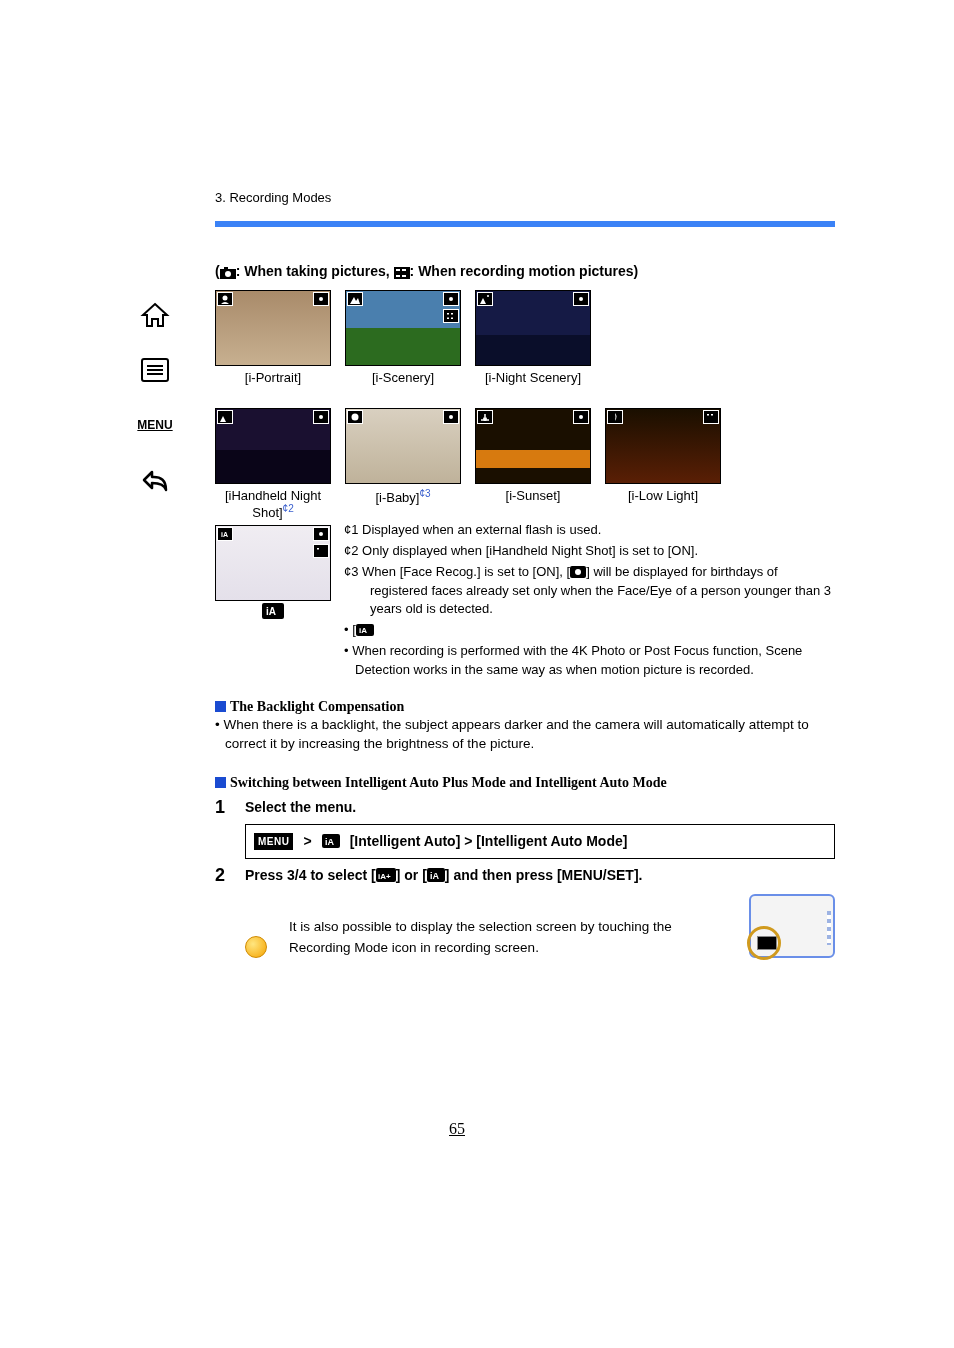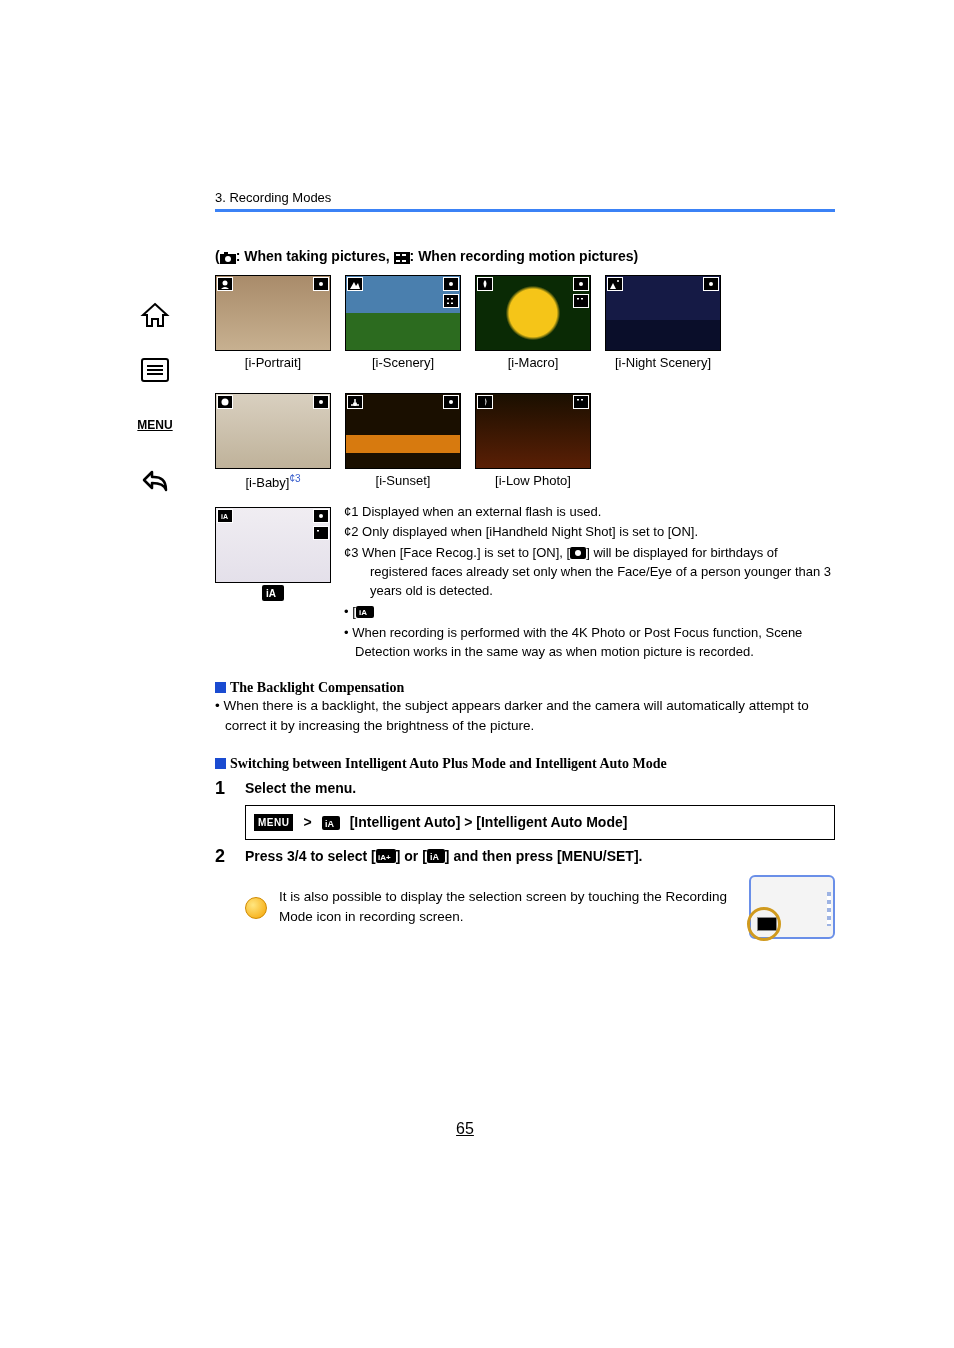--- a/index.html
+++ b/index.html
@@ -2,21 +2,21 @@
 <html><head>
 <meta charset="utf-8">
 <style>
   * { box-sizing: border-box; }
   body { margin: 0; background: #fff; font-family: Arial, Helvetica, sans-serif; font-size: 14px; color: #000; }
   .page { width: 954px; height: 1348px; position: relative; margin: 0 auto; }
   .sidebar { position: absolute; left: 0; top: 0; width: 180px; height: 100%; }
   .sidebar-icons { position: absolute; left: 138px; top: 300px; display: flex; flex-direction: column; gap: 25px; align-items: center; }
   .side-icon { width: 34px; height: 30px; display: flex; align-items: center; justify-content: center; }
   .content { position: absolute; left: 215px; top: 190px; width: 620px; }
-  .section-label { font-size: 13px; padding-bottom: 4px; border-bottom: 3px solid #3b82f6; margin-bottom: 14px; }
+  .section-label { font-size: 13px; padding-bottom: 16px; border-bottom: 6px solid #3b82f6; margin-bottom: 14px; }
   .heading { font-weight: bold; line-height: 1.45; margin-bottom: 6px; }
   .heading .inline-icon { display: inline-flex; vertical-align: -3px; }
   .scene-grid { display: grid; grid-template-columns: repeat(5, 116px); column-gap: 9px; row-gap: 2px; margin-top: 8px; gap: 14px; }
   .thumb { width: 116px; height: 76px; position: relative; background: #777; border: 1px solid #000; }
   .thumb .tl, .thumb .tr, .thumb .tr2 { position: absolute; }
   .thumb .tl { left: 1px; top: 1px; }
   .thumb .tr { right: 1px; top: 1px; }
   .thumb .tr2 { right: 1px; top: 18px; }
   .badge { width: 16px; height: 14px; background: #000; border: 1px solid #fff; display: flex; align-items: center; justify-content: center; }
   .badge svg { display: block; }
@@ -33,29 +33,29 @@
   .sub-head-row { margin-top: 18px; }
   .sub-head { font-weight: bold; font-family: Liberation Serif, serif; }
   .sub-head-row .sq { display: inline-block; width: 11px; height: 11px; background: #1a4bd1; margin-right: 4px; vertical-align: -1px; }
   .body-text { font-size: 13.5px; line-height: 1.45; padding-left: 0; }
   .body-text .bul { display: block; padding-left: 10px; text-indent: -10px; }
   .step-row { display: flex; gap: 14px; margin-top: 6px; }
   .step-num { font-weight: bold; font-size: 18px; min-width: 16px; }
   .step-body { flex: 1; font-size: 14px; line-height: 1.5; }
   .menu-box { border: 1px solid #000; padding: 6px 8px; margin-top: 6px; display: flex; align-items: center; gap: 10px; font-weight: bold; }
   .menu-chip { background:#000; color:#fff; font-size:10px; padding: 1px 4px; letter-spacing: 0.5px; }
-  .tip-row { display: flex; gap: 12px; margin-top: 8px; align-items: center; }
+  .tip-row { display: flex; gap: 22px; margin-top: 8px; align-items: flex-end; }
   .tip-icon { width: 22px; height: 22px; border-radius: 50%; background: radial-gradient(circle at 35% 35%, #ffe680, #f5a300); flex: none; margin-top: 2px; border:1px solid #d08a00;}
   .tip-text { flex: 1; font-size: 13.5px; line-height: 1.5; }
   .tip-screen { width: 86px; height: 64px; margin-left: 10px; position: relative; }
   .tip-screen .outer { width: 86px; height: 64px; border: 2px solid #6a8fe8; border-radius: 6px; background:#f4f4f4; position:relative;}
   .tip-screen .circle { position: absolute; width: 34px; height: 34px; border: 3px solid #d09a1e; border-radius: 50%; left: -2px; bottom: -2px; }
   .tip-screen .chip { position:absolute; left:6px; bottom:6px; width:20px; height:14px; background:#000; border:1px solid #888;}
   .tip-screen .stripe { position:absolute; right:2px; top:15px; width:4px; height:34px; background: repeating-linear-gradient(#9db3e3 0 4px, #fff 4px 8px);}
-  .page-num { position: absolute; bottom: 210px; left: 12px; width: 906px; text-align: center; font-size: 16px; text-decoration: underline; }
+  .page-num { position: absolute; bottom: 210px; left: 4px; width: 906px; text-align: center; font-size: 16px; text-decoration: underline; font-family: Liberation Serif, serif; }
   .inline-ico { display:inline-flex; vertical-align:-2px; }
 
   
   .bg-portrait { background: linear-gradient(#a98b6a, #c7b090); }
   .bg-scenery { background: linear-gradient(#4a7fae 0 50%, #2c6b1f 50% 100%); }
   .bg-macro { background: radial-gradient(circle at 50% 50%, #f5c518 0 35%, #0a2a05 40% 100%); }
   .bg-nightp { background: linear-gradient(#0a1a3a, #1e2d55); }
   .bg-nights { background: linear-gradient(#151a45 0 60%, #0a0e2a 60% 100%); }
   .bg-hhn { background: linear-gradient(#1a1030 0 55%, #0a0518 55% 100%); }
   .bg-food { background: linear-gradient(#efe6d4, #e0d2b3); }
@@ -152,111 +152,104 @@
                 <rect x="1" y="1" width="2" height="1.5" fill="#fff"></rect>
                 <rect x="5" y="1" width="2" height="1.5" fill="#fff"></rect>
                 <rect x="1" y="5.5" width="2" height="1.5" fill="#fff"></rect>
                 <rect x="5" y="5.5" width="2" height="1.5" fill="#fff"></rect>
               </svg>
             </div>
         </div>
         <div class="caption">[i-Scenery]</div>
       </div>
       <div>
-        <div class="thumb bg-macro">
-          <div class="tl badge">
-              <svg width="10" height="10">
-                <path d="M5 1 Q2 4 5 9 Q8 4 5 1" fill="#fff"></path>
-              </svg>
-            </div>
-          <div class="tr badge">
-              <svg width="10" height="8">
-                <rect width="10" height="8" fill="#000"></rect>
-                <circle cx="5" cy="4" r="2" fill="#fff"></circle>
-              </svg>
-            </div>
-          <div class="tr2 badge">
+        <div class="thumb bg-nights">
+          <div class="tl badge">
+              <svg width="10" height="10">
+                <path d="M0 10 L3 4 L6 10 Z" fill="#fff"></path>
+                <circle cx="8" cy="2" r="1" fill="#fff"></circle>
+              </svg>
+            </div>
+          <div class="tr badge">
+              <svg width="10" height="8">
+                <rect width="10" height="8" fill="#000"></rect>
+                <circle cx="5" cy="4" r="2" fill="#fff"></circle>
+              </svg>
+            </div>
+        </div>
+        <div class="caption">[i-Night Scenery]</div>
+      </div>
+    </div>
+
+    <div class="scene-grid">
+      <div>
+        <div class="thumb bg-hhn">
+          <div class="tl badge">
+              <svg width="10" height="10">
+                <path d="M0 10 L3 4 L6 10 Z" fill="#fff"></path>
+              </svg>
+            </div>
+          <div class="tr badge">
+              <svg width="10" height="8">
+                <rect width="10" height="8" fill="#000"></rect>
+                <circle cx="5" cy="4" r="2" fill="#fff"></circle>
+              </svg>
+            </div>
+        </div>
+        <div class="caption"><span>[iHandheld Night</span><br><span>Shot]</span><sup>¢2</sup></div>
+      </div>
+      <div>
+        <div class="thumb bg-baby">
+          <div class="tl badge">
+              <svg width="10" height="10">
+                <circle cx="5" cy="5" r="3.5" fill="#fff"></circle>
+              </svg>
+            </div>
+          <div class="tr badge">
+              <svg width="10" height="8">
+                <rect width="10" height="8" fill="#000"></rect>
+                <circle cx="5" cy="4" r="2" fill="#fff"></circle>
+              </svg>
+            </div>
+        </div>
+        <div class="caption"><span>[i-Baby]</span><sup>¢3</sup></div>
+      </div>
+      <div>
+        <div class="thumb bg-sunset">
+          <div class="tl badge">
+              <svg width="10" height="10">
+                <path d="M1 8 L9 8 M5 2 L5 5" stroke="#fff" stroke-width="1.5"></path>
+                <circle cx="5" cy="7" r="2" fill="#fff"></circle>
+              </svg>
+            </div>
+          <div class="tr badge">
+              <svg width="10" height="8">
+                <rect width="10" height="8" fill="#000"></rect>
+                <circle cx="5" cy="4" r="2" fill="#fff"></circle>
+              </svg>
+            </div>
+        </div>
+        <div class="caption">[i-Sunset]</div>
+      </div>
+      <div>
+        <div class="thumb bg-lowlight">
+          <div class="tl badge">
+              <svg width="10" height="10">
+                <path d="M5 1 Q8 4 5 9 Q6 5 5 1" fill="#fff"></path>
+              </svg>
+            </div>
+          <div class="tr badge">
               <svg width="10" height="8">
                 <rect width="10" height="8" fill="#000"></rect>
                 <rect x="1" y="1" width="2" height="1.5" fill="#fff"></rect>
                 <rect x="5" y="1" width="2" height="1.5" fill="#fff"></rect>
               </svg>
             </div>
         </div>
-        <div class="caption">[i-Macro]</div>
-      </div>
-      <div>
-        <div class="thumb bg-nights">
-          <div class="tl badge">
-              <svg width="10" height="10">
-                <path d="M0 10 L3 4 L6 10 Z" fill="#fff"></path>
-                <circle cx="8" cy="2" r="1" fill="#fff"></circle>
-              </svg>
-            </div>
-          <div class="tr badge">
-              <svg width="10" height="8">
-                <rect width="10" height="8" fill="#000"></rect>
-                <circle cx="5" cy="4" r="2" fill="#fff"></circle>
-              </svg>
-            </div>
-        </div>
-        <div class="caption">[i-Night Scenery]</div>
-      </div>
-    </div>
-
-    <div class="scene-grid">
-      <div>
-        <div class="thumb bg-baby">
-          <div class="tl badge">
-              <svg width="10" height="10">
-                <circle cx="5" cy="5" r="3.5" fill="#fff"></circle>
-              </svg>
-            </div>
-          <div class="tr badge">
-              <svg width="10" height="8">
-                <rect width="10" height="8" fill="#000"></rect>
-                <circle cx="5" cy="4" r="2" fill="#fff"></circle>
-              </svg>
-            </div>
-        </div>
-        <div class="caption"><span>[i-Baby]</span><sup>¢3</sup></div>
-      </div>
-      <div>
-        <div class="thumb bg-sunset">
-          <div class="tl badge">
-              <svg width="10" height="10">
-                <path d="M1 8 L9 8 M5 2 L5 5" stroke="#fff" stroke-width="1.5"></path>
-                <circle cx="5" cy="7" r="2" fill="#fff"></circle>
-              </svg>
-            </div>
-          <div class="tr badge">
-              <svg width="10" height="8">
-                <rect width="10" height="8" fill="#000"></rect>
-                <circle cx="5" cy="4" r="2" fill="#fff"></circle>
-              </svg>
-            </div>
-        </div>
-        <div class="caption">[i-Sunset]</div>
-      </div>
-      <div>
-        <div class="thumb bg-lowlight">
-          <div class="tl badge">
-              <svg width="10" height="10">
-                <path d="M5 1 Q8 4 5 9 Q6 5 5 1" fill="#fff"></path>
-              </svg>
-            </div>
-          <div class="tr badge">
-              <svg width="10" height="8">
-                <rect width="10" height="8" fill="#000"></rect>
-                <rect x="1" y="1" width="2" height="1.5" fill="#fff"></rect>
-                <rect x="5" y="1" width="2" height="1.5" fill="#fff"></rect>
-              </svg>
-            </div>
-        </div>
-        <div class="caption">[i-Low Photo]</div>
+        <div class="caption">[i-Low Light]</div>
       </div>
     </div>
 
     <div class="row2-wrap">
       <div class="row2-left">
         <div class="solo-thumb-wrap">
           <div class="thumb bg-ia">
             <div class="tl badge">
                 <svg width="10" height="10">
                   <text x="1" y="8" font-size="7" fill="#fff" font-weight="bold">iA</text>

